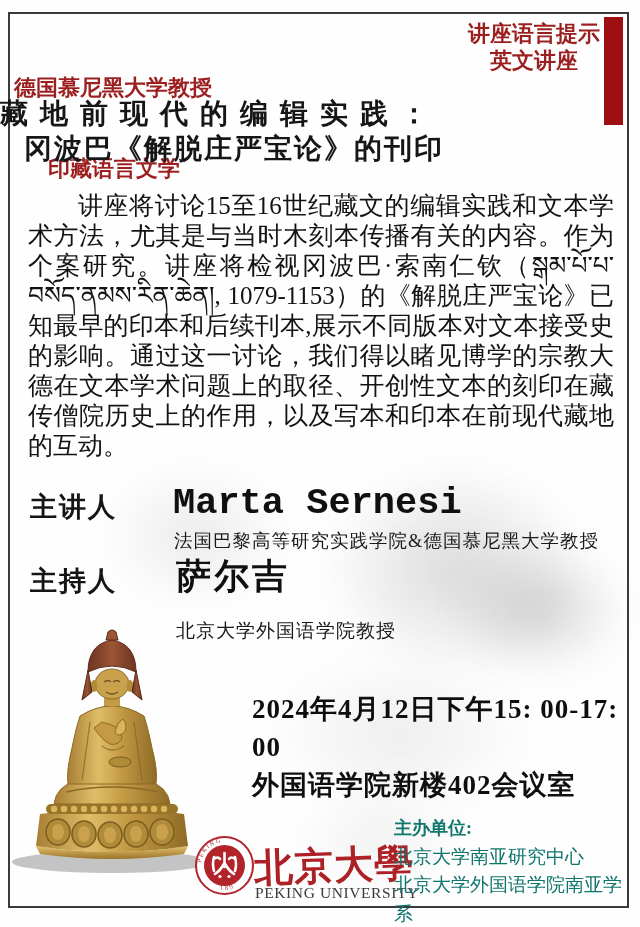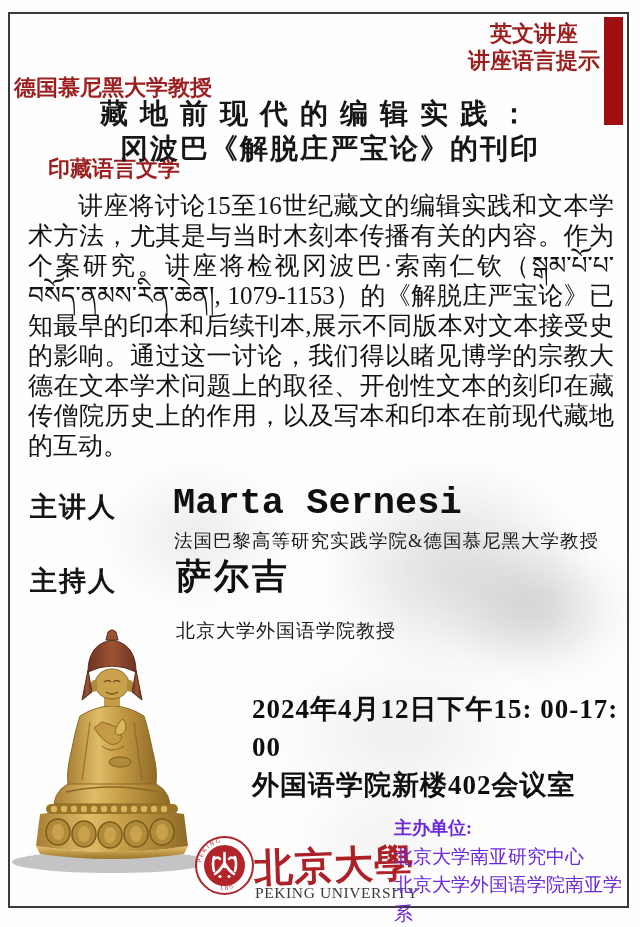--- a/index.html
+++ b/index.html
@@ -24,21 +24,21 @@
   .wash.w5{left:420px;top:520px;width:240px;height:180px;opacity:.5;
     background:radial-gradient(closest-side,rgba(110,110,110,.55),rgba(110,110,110,0) 75%);}
 
   .hdr-left{position:absolute;left:14px;top:20px;color:#9c1f1f;font-weight:bold;
     font-size:22px;line-height:27px;white-space:pre;}
   .hdr-left .l2{padding-left:34px;}
   .hdr-right{position:absolute;right:40px;top:20px;color:#9c1f1f;font-weight:bold;
     font-size:22px;line-height:27px;text-align:center;}
   .red-bar{position:absolute;left:604px;top:17px;width:19px;height:108px;background:#9e0f12;}
 
-  .title{position:absolute;left:0;top:97px;width:540px;text-align:right;
+  .title{position:absolute;left:0;top:97px;width:540px;text-align:left;
     font-weight:bold;color:#161616;}
   .title .t1{font-size:28px;letter-spacing:12px;line-height:34px;}
   .title .t2{font-size:28px;letter-spacing:2px;line-height:34px;margin-top:1px;margin-left:24px;}
 
   .abstract{position:absolute;left:28px;top:191px;width:586px;
     font-size:25px;line-height:30px;text-align:justify;text-justify:inter-character;
     color:#131313;}
   .abstract p{margin:0;text-indent:2em;}
 
   .role-label{position:absolute;font-size:27px;font-weight:bold;color:#151515;letter-spacing:2px;}
@@ -48,21 +48,21 @@
     font-family:Liberation Mono, monospace;color:#101010;letter-spacing:0px;}
   .speaker-aff{position:absolute;left:174px;top:528px;font-size:18.5px;color:#1a1a1a;letter-spacing:1px;}
   .host-name{position:absolute;left:176px;top:553px;font-size:35px;font-weight:bold;color:#101010;letter-spacing:3px;}
   .host-aff{position:absolute;left:176px;top:601px;font-size:19px;color:#1a1a1a;letter-spacing:1px;margin-top:17px;}
 
   .event{position:absolute;left:252px;top:690px;font-size:27px;line-height:38px;
     font-weight:600;color:#0e0e0e;letter-spacing:1px;}
 
   .statue{position:absolute;left:6px;top:596px;width:218px;height:284px;}
 
-  .org{position:absolute;left:394px;top:814px;font-size:19px;line-height:28.5px;color:#6d28d9;}
+  .org{position:absolute;left:394px;top:814px;font-size:19px;line-height:28.5px;color:#0f766e;}
   .org .org-label{font-size:18px;font-weight:bold;}
   .seal{position:absolute;left:194px;top:835px;width:61px;height:61px;}
   .uni-cn{position:absolute;left:254px;top:839px;width:145px;font-size:39px;font-weight:bold;
     color:#ad2026;transform:rotate(-2deg);letter-spacing:1px;white-space:nowrap;}
   .uni-en{position:absolute;left:255px;top:884px;font-size:15.5px;color:#3b3b3b;
     letter-spacing:0.6px;font-family:"Liberation Serif",serif;}
 </style>
 </head>
 <body>
 
@@ -74,22 +74,22 @@
   <div class="wash w3"></div>
   <div class="wash w4"></div>
 
   <div class="frame"></div>
 
   <div class="hdr-left">
     <div class="l1">德国慕尼黑大学教授</div>
     <div class="l2">印藏语言文学</div>
   </div>
   <div class="hdr-right">
+    <div>讲座语言提示</div>
     <div>英文讲座</div>
-    <div>讲座语言提示</div>
   </div>
   <div class="red-bar"></div>
 
   <div class="title">
     <div class="t1">藏地前现代的编辑实践：</div>
     <div class="t2">冈波巴《解脱庄严宝论》的刊印</div>
   </div>
 
   <div class="abstract">
     <p>讲座将讨论15至16世纪藏文的编辑实践和文本学术方法，尤其是与当时木刻本传播有关的内容。作为个案研究。讲座将检视冈波巴·索南仁钦（སྒམ་པོ་པ་བསོད་ནམས་རིན་ཆེན།, 1079-1153）的《解脱庄严宝论》已知最早的印本和后续刊本,展示不同版本对文本接受史的影响。通过这一讨论，我们得以睹见博学的宗教大德在文本学术问题上的取径、开创性文本的刻印在藏传僧院历史上的作用，以及写本和印本在前现代藏地的互动。</p>

